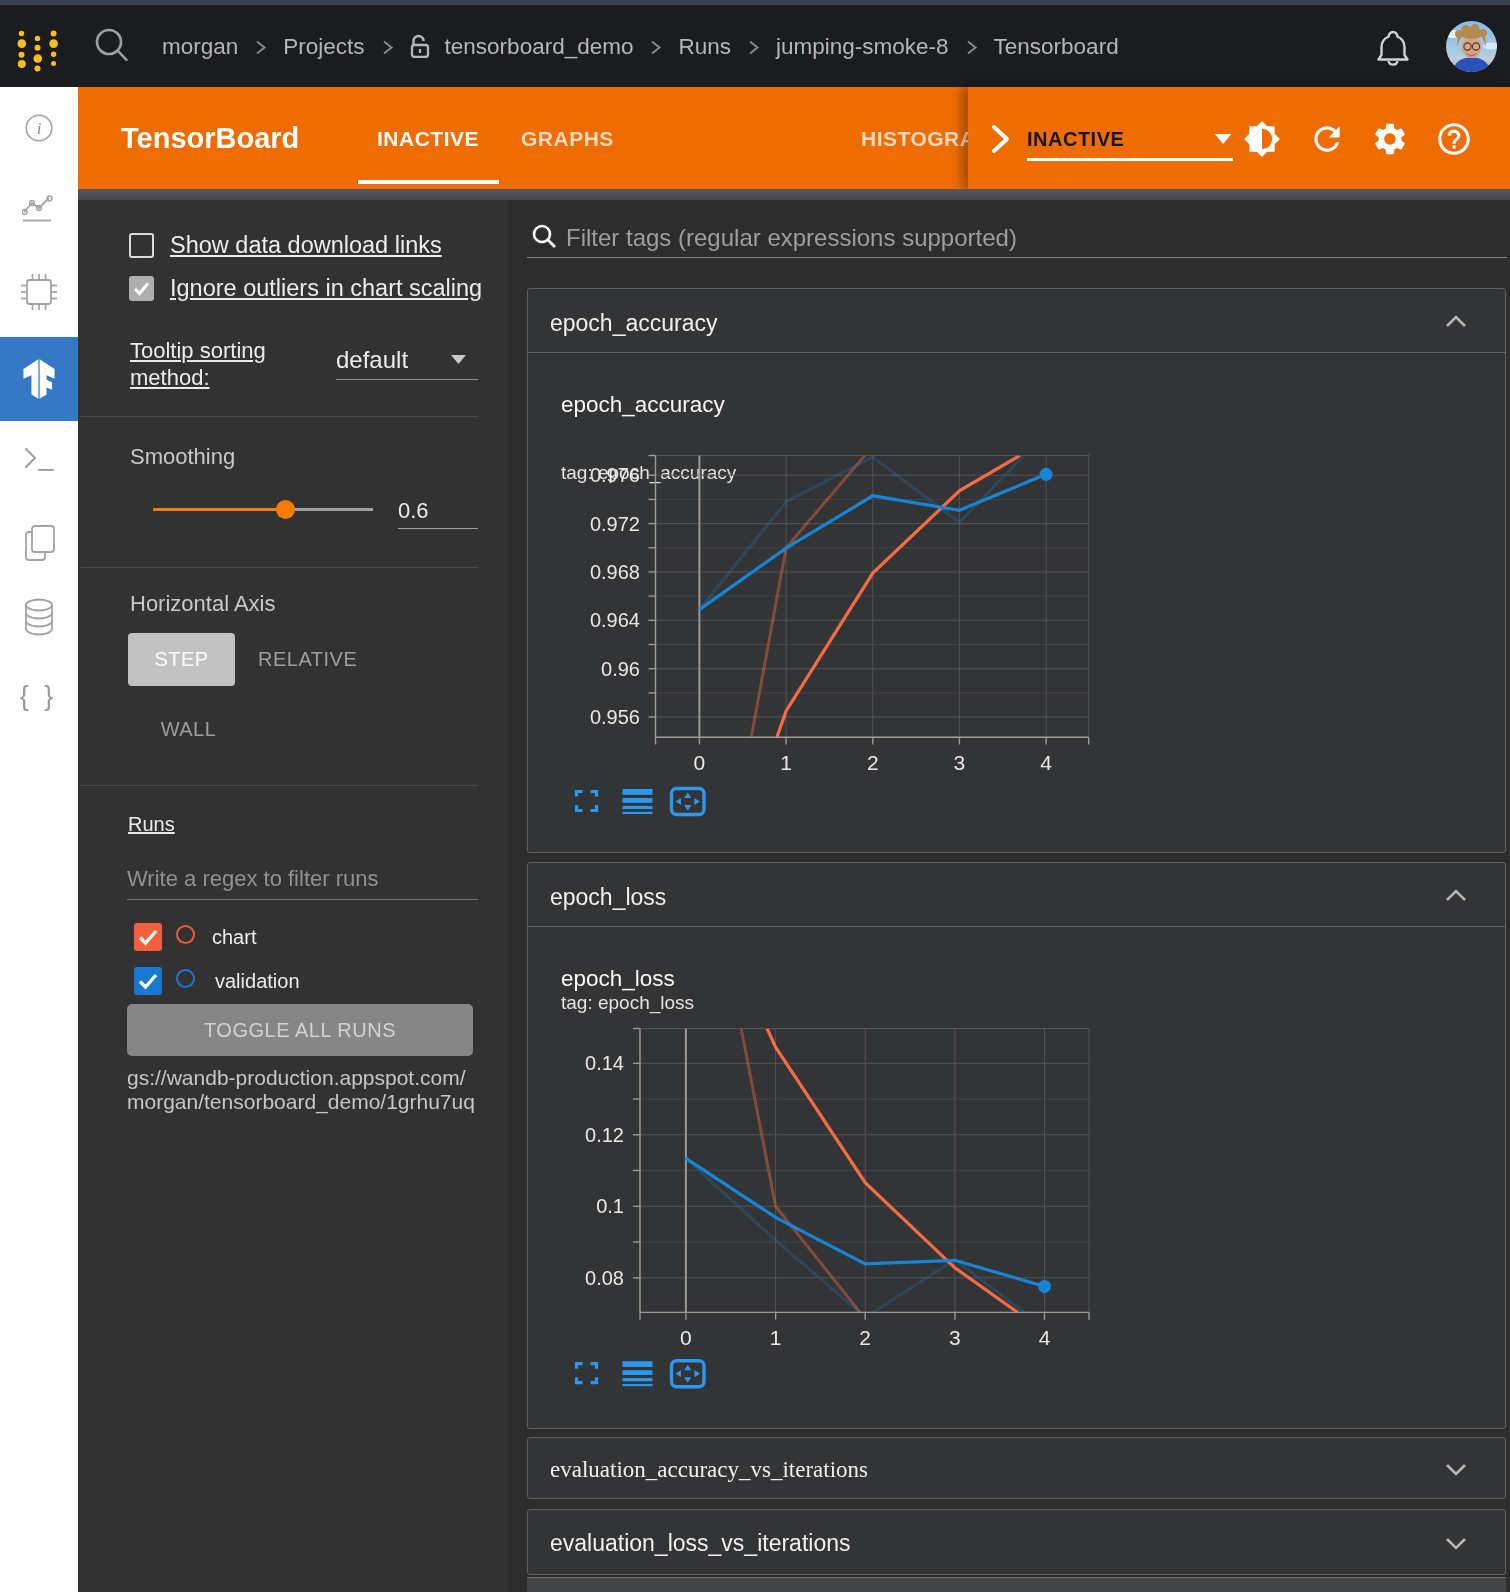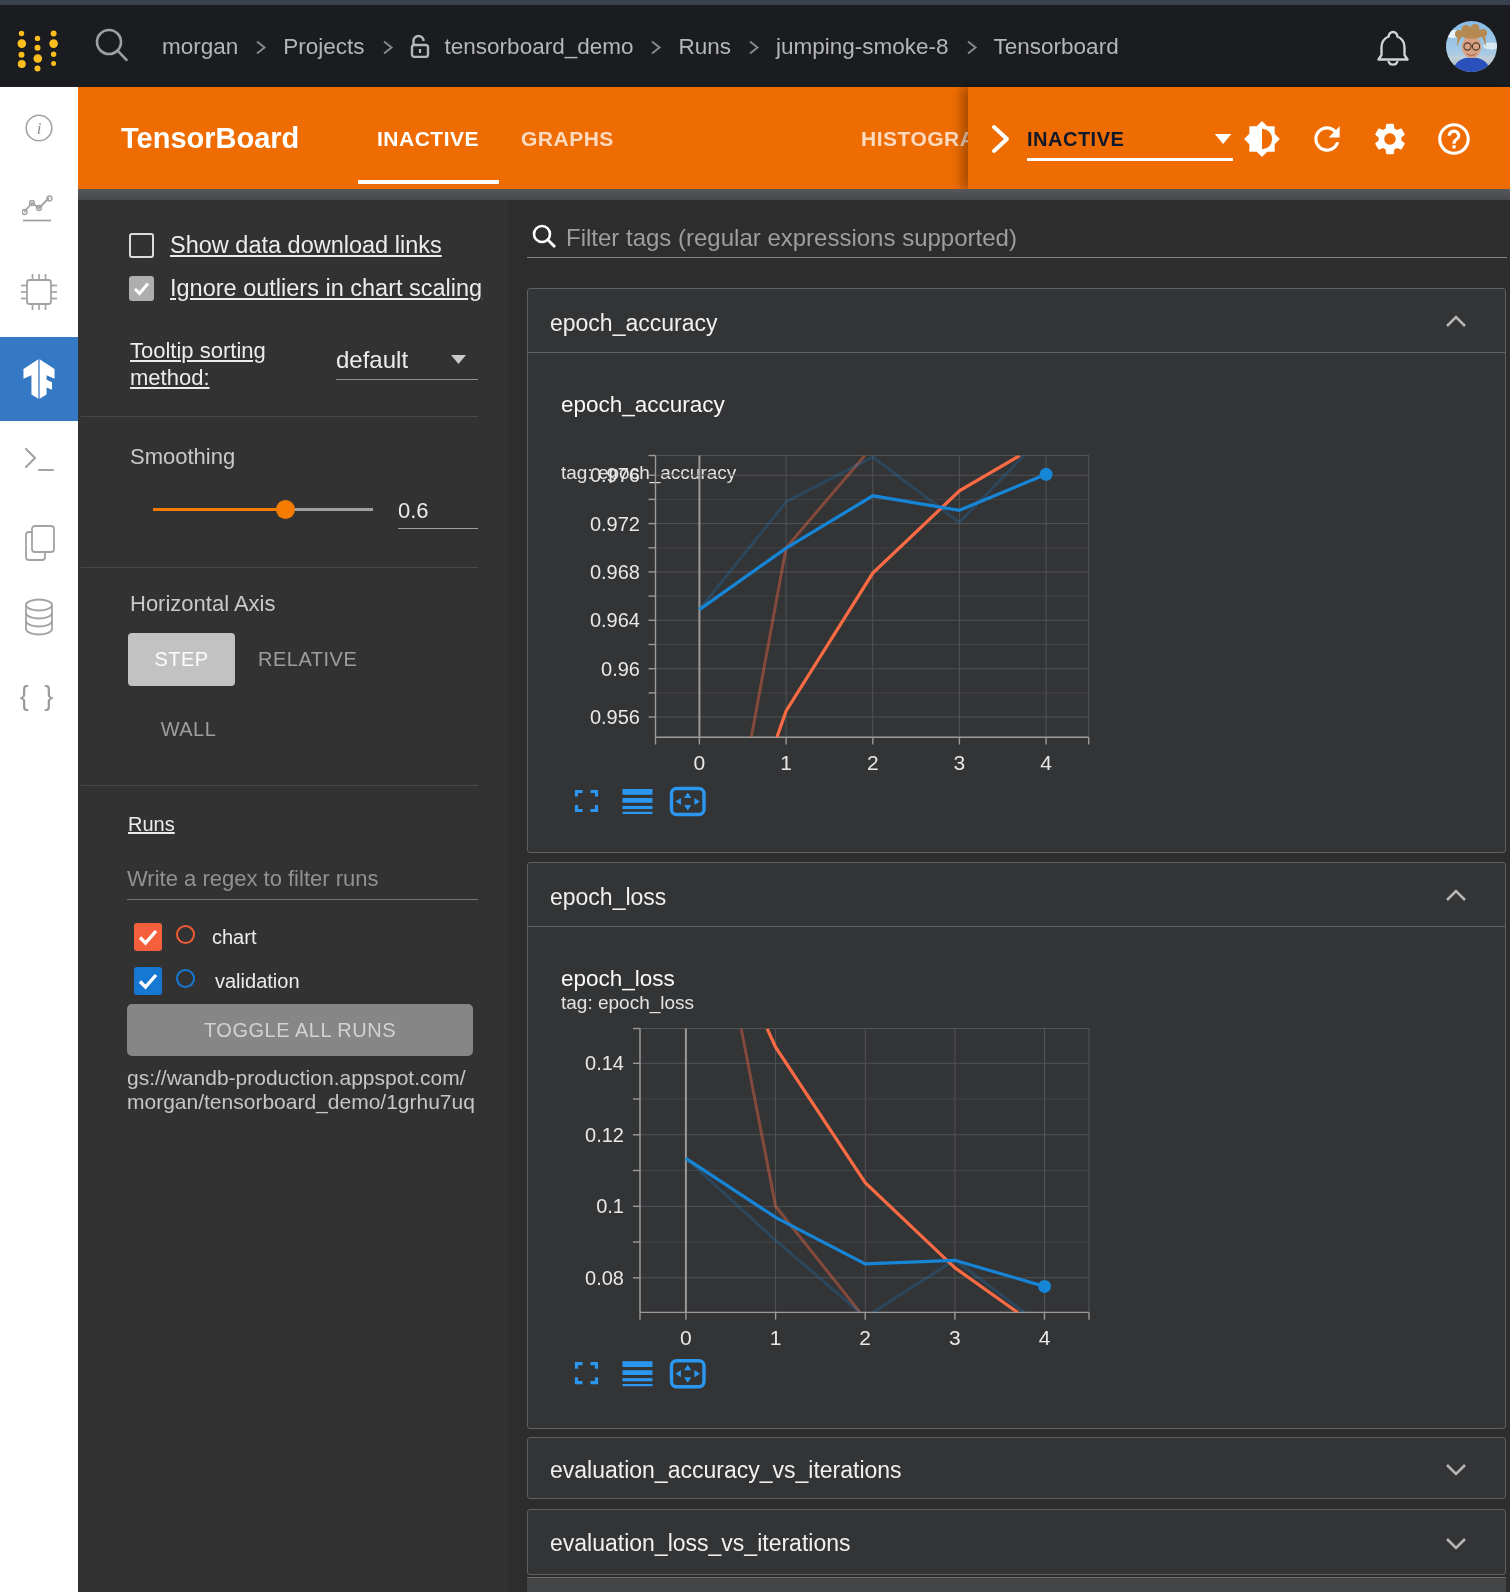--- a/index.html
+++ b/index.html
@@ -452,21 +452,21 @@
       <path d="M741.2 1028.5 L775.6 1206.3 L860.1 1312.4" stroke="#fc6b44" stroke-opacity="0.4" stroke-width="3"></path>
       <path d="M685.9 1158.4 L775.6 1240.3 L859.8 1312.4 M872.6 1312.4 L954.9 1259.9 L1024.2 1312.4" stroke="#1785d6" stroke-opacity="0.24" stroke-width="3"></path>
       <path d="M767.1 1028.5 L775.6 1047.2 L865.2 1182.7 L954.9 1267.8 L1017.7 1312.4" stroke="#fc6b44" stroke-width="3.2"></path>
       <path d="M685.9 1158.4 L775.6 1217.4 L865.2 1263.8 L954.9 1260.3 L1044.5 1286.4" stroke="#1785d6" stroke-width="3.2"></path>
     </g>
     <circle cx="1044.5" cy="1286.4" r="6.5" fill="#1785d6"></circle>
     <use href="#charticons" transform="translate(0,572.2)"></use>
   </svg>
 
   <div class="sect" style="top:1437px; height:62px;">
-    <div class="sect-title" style="top:19px;">evaluation_accuracy_vs_iterations</div>
+    <div class="sect-title" style="top:19px;font-family:Liberation Serif, serif;">evaluation_accuracy_vs_iterations</div>
     <svg class="abs" style="right:38px; top:25px;" width="22" height="14" viewBox="0 0 22 14">
         <polyline points="2,2 11,11 20,2" fill="none" stroke="#b5b5b5" stroke-width="2.6"></polyline>
       </svg>
   </div>
   <div class="sect" style="top:1509px; height:66px;">
     <div class="sect-title" style="top:20px;">evaluation_loss_vs_iterations</div>
     <svg class="abs" style="right:38px; top:27px;" width="22" height="14" viewBox="0 0 22 14">
         <polyline points="2,2 11,11 20,2" fill="none" stroke="#b5b5b5" stroke-width="2.6"></polyline>
       </svg>
   </div>

